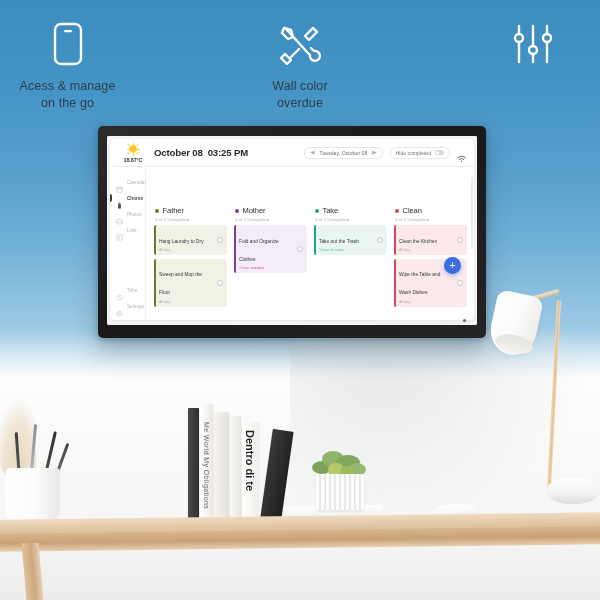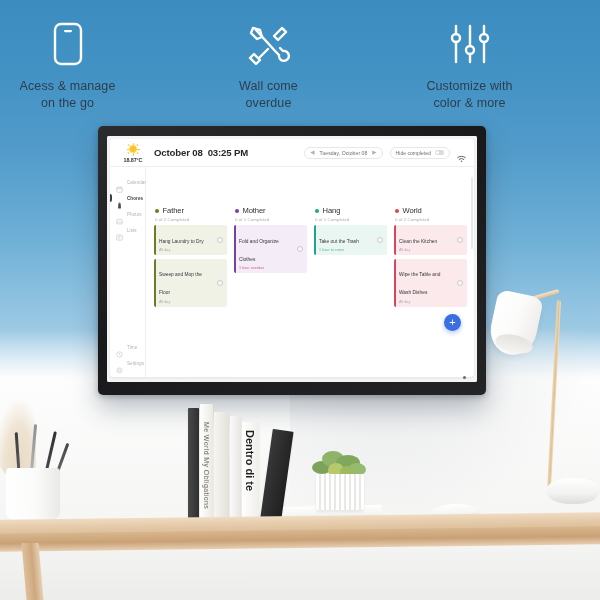--- a/index.html
+++ b/index.html
@@ -26,31 +26,31 @@
     background: linear-gradient(180deg, rgba(255,255,255,0) 0%, #fdfdfd 18%, #f7f7f6 60%, #f2f2f0 100%);
   }
   .wall-shadow {
     position: absolute; left: 290px; top: 330px; width: 310px; height: 200px;
     background: radial-gradient(ellipse at 30% 10%, rgba(210,214,216,0.55) 0%, rgba(255,255,255,0) 68%);
   }
 
   
   .features {
     position: absolute; left: 0; top: 20px; width: 600px; height: 100px;
-    display: flex; justify-content: flex-start; align-items: flex-start; gap: 66px;
+    display: flex; justify-content: space-between; align-items: flex-start; gap: 66px;
   }
   .feature { width: 135px; text-align: center; color: #ffffff; }
   .feature .glyph { height: 48px; display: flex; align-items: center; justify-content: center; }
   .feature .cap {
     margin-top: 10px; font-size: 12.5px; line-height: 1.32;
     color: #2d3e4c; letter-spacing: .1px; font-weight: 400;
   }
 
   
-  .tv-wrap { position: absolute; left: 98px; top: 126px; width: 388px; height: 269px; }
+  .tv-wrap { position: absolute; left: 98px; top: 126px; width: 388px; height: 212px; }
   .tv-frame {
     position: absolute; inset: 0;
     background: linear-gradient(150deg, #2c2c2e 0%, #19191b 45%, #242426 100%);
     border-radius: 5px;
     padding: 10px 9px 13px 9px;
     box-shadow: 0 14px 26px rgba(40,60,80,0.30), 0 2px 6px rgba(0,0,0,0.25);
   }
   .tv-screen {
     width: 100%; height: 100%;
     background: #f3f3f4; border-radius: 2px; overflow: hidden;
@@ -288,43 +288,39 @@
       <svg width="46" height="44" viewBox="0 0 46 44" fill="none" stroke="#ffffff" stroke-width="2.4" stroke-linecap="round" stroke-linejoin="round">
         <path d="M10 8 L30 30 M30 30 l3 3 a5 5 0 1 0 4 -4 l-3 -3"></path>
         <path d="M7 6 l7 2 2 7 -5 2 -6 -6 z"></path>
         <path d="M36 6 l-8 8 4 4 8 -8 z"></path>
         <path d="M36 6 l4 4"></path>
         <path d="M13 36 l9 -9"></path>
         <path d="M8 32 l6 6 -4 4 -6 -6 z"></path>
       </svg>
     </div>
     <div class="cap">
-      <span>Wall come</span><br>
+      <span>Wall color</span><br>
       <span>overdue</span>
     </div>
   </div>
 
   <div class="feature">
     <div class="glyph">
       <svg width="42" height="44" viewBox="0 0 42 44" fill="none" stroke="#ffffff" stroke-width="2.4" stroke-linecap="round">
         <line x1="7" y1="4" x2="7" y2="12"></line>
           <circle cx="7" cy="16" r="4"></circle>
           <line x1="7" y1="20" x2="7" y2="40"></line>
         <line x1="21" y1="4" x2="21" y2="24"></line>
           <circle cx="21" cy="28" r="4"></circle>
           <line x1="21" y1="32" x2="21" y2="40"></line>
         <line x1="35" y1="4" x2="35" y2="12"></line>
           <circle cx="35" cy="16" r="4"></circle>
           <line x1="35" y1="20" x2="35" y2="40"></line>
       </svg>
     </div>
-    <div class="cap">
-      <span>Customize with</span><br>
-      <span>color &amp; more</span>
-    </div>
   </div>
 </div>
 
 <div class="tv-wrap">
   <div class="tv-frame">
     <div class="tv-screen">
       <div class="app">
         <div class="app-card">
 
           <div class="app-header">
@@ -473,37 +469,37 @@
                       <span class="t-title">Fold and Organize Clothes</span>
                       <span class="t-meta" style="display:block;color:#d1628b">1 hour overdue</span>
                     </span>
                     <span class="check"></span>
                   </div>
                 </div>
 
                 <div class="col">
                   <div class="col-head">
                     <span class="dot" style="background:#21a58a"></span>
-                    <span class="col-name">Hang</span>
+                    <span class="col-name">Take</span>
                   </div>
                   <div class="col-sub">0 of 1 Completed</div>
                   <div class="task" style="background:#e9f6f2">
                     <span style="position:absolute;left:0;top:0;bottom:0;width:1.6px;background:#21a58a"></span>
                     <span class="txtwrap">
                       <span class="t-title">Take out the Trash</span>
                       <span class="t-meta" style="display:block;color:#57b8a0">1 hour to come</span>
                     </span>
                     <span class="check"></span>
                   </div>
                 </div>
 
                 <div class="col">
                   <div class="col-head">
                     <span class="dot" style="background:#d9455a"></span>
-                    <span class="col-name">World</span>
+                    <span class="col-name">Clean</span>
                   </div>
                   <div class="col-sub">0 of 2 Completed</div>
                   <div class="task" style="background:#fbe9ec">
                     <span style="position:absolute;left:0;top:0;bottom:0;width:1.6px;background:#d9455a"></span>
                     <span class="txtwrap">
                       <span class="t-title">Clean the Kitchen</span>
                       <span class="t-meta muted" style="display:block">All day</span>
                     </span>
                     <span class="check"></span>
                   </div>

